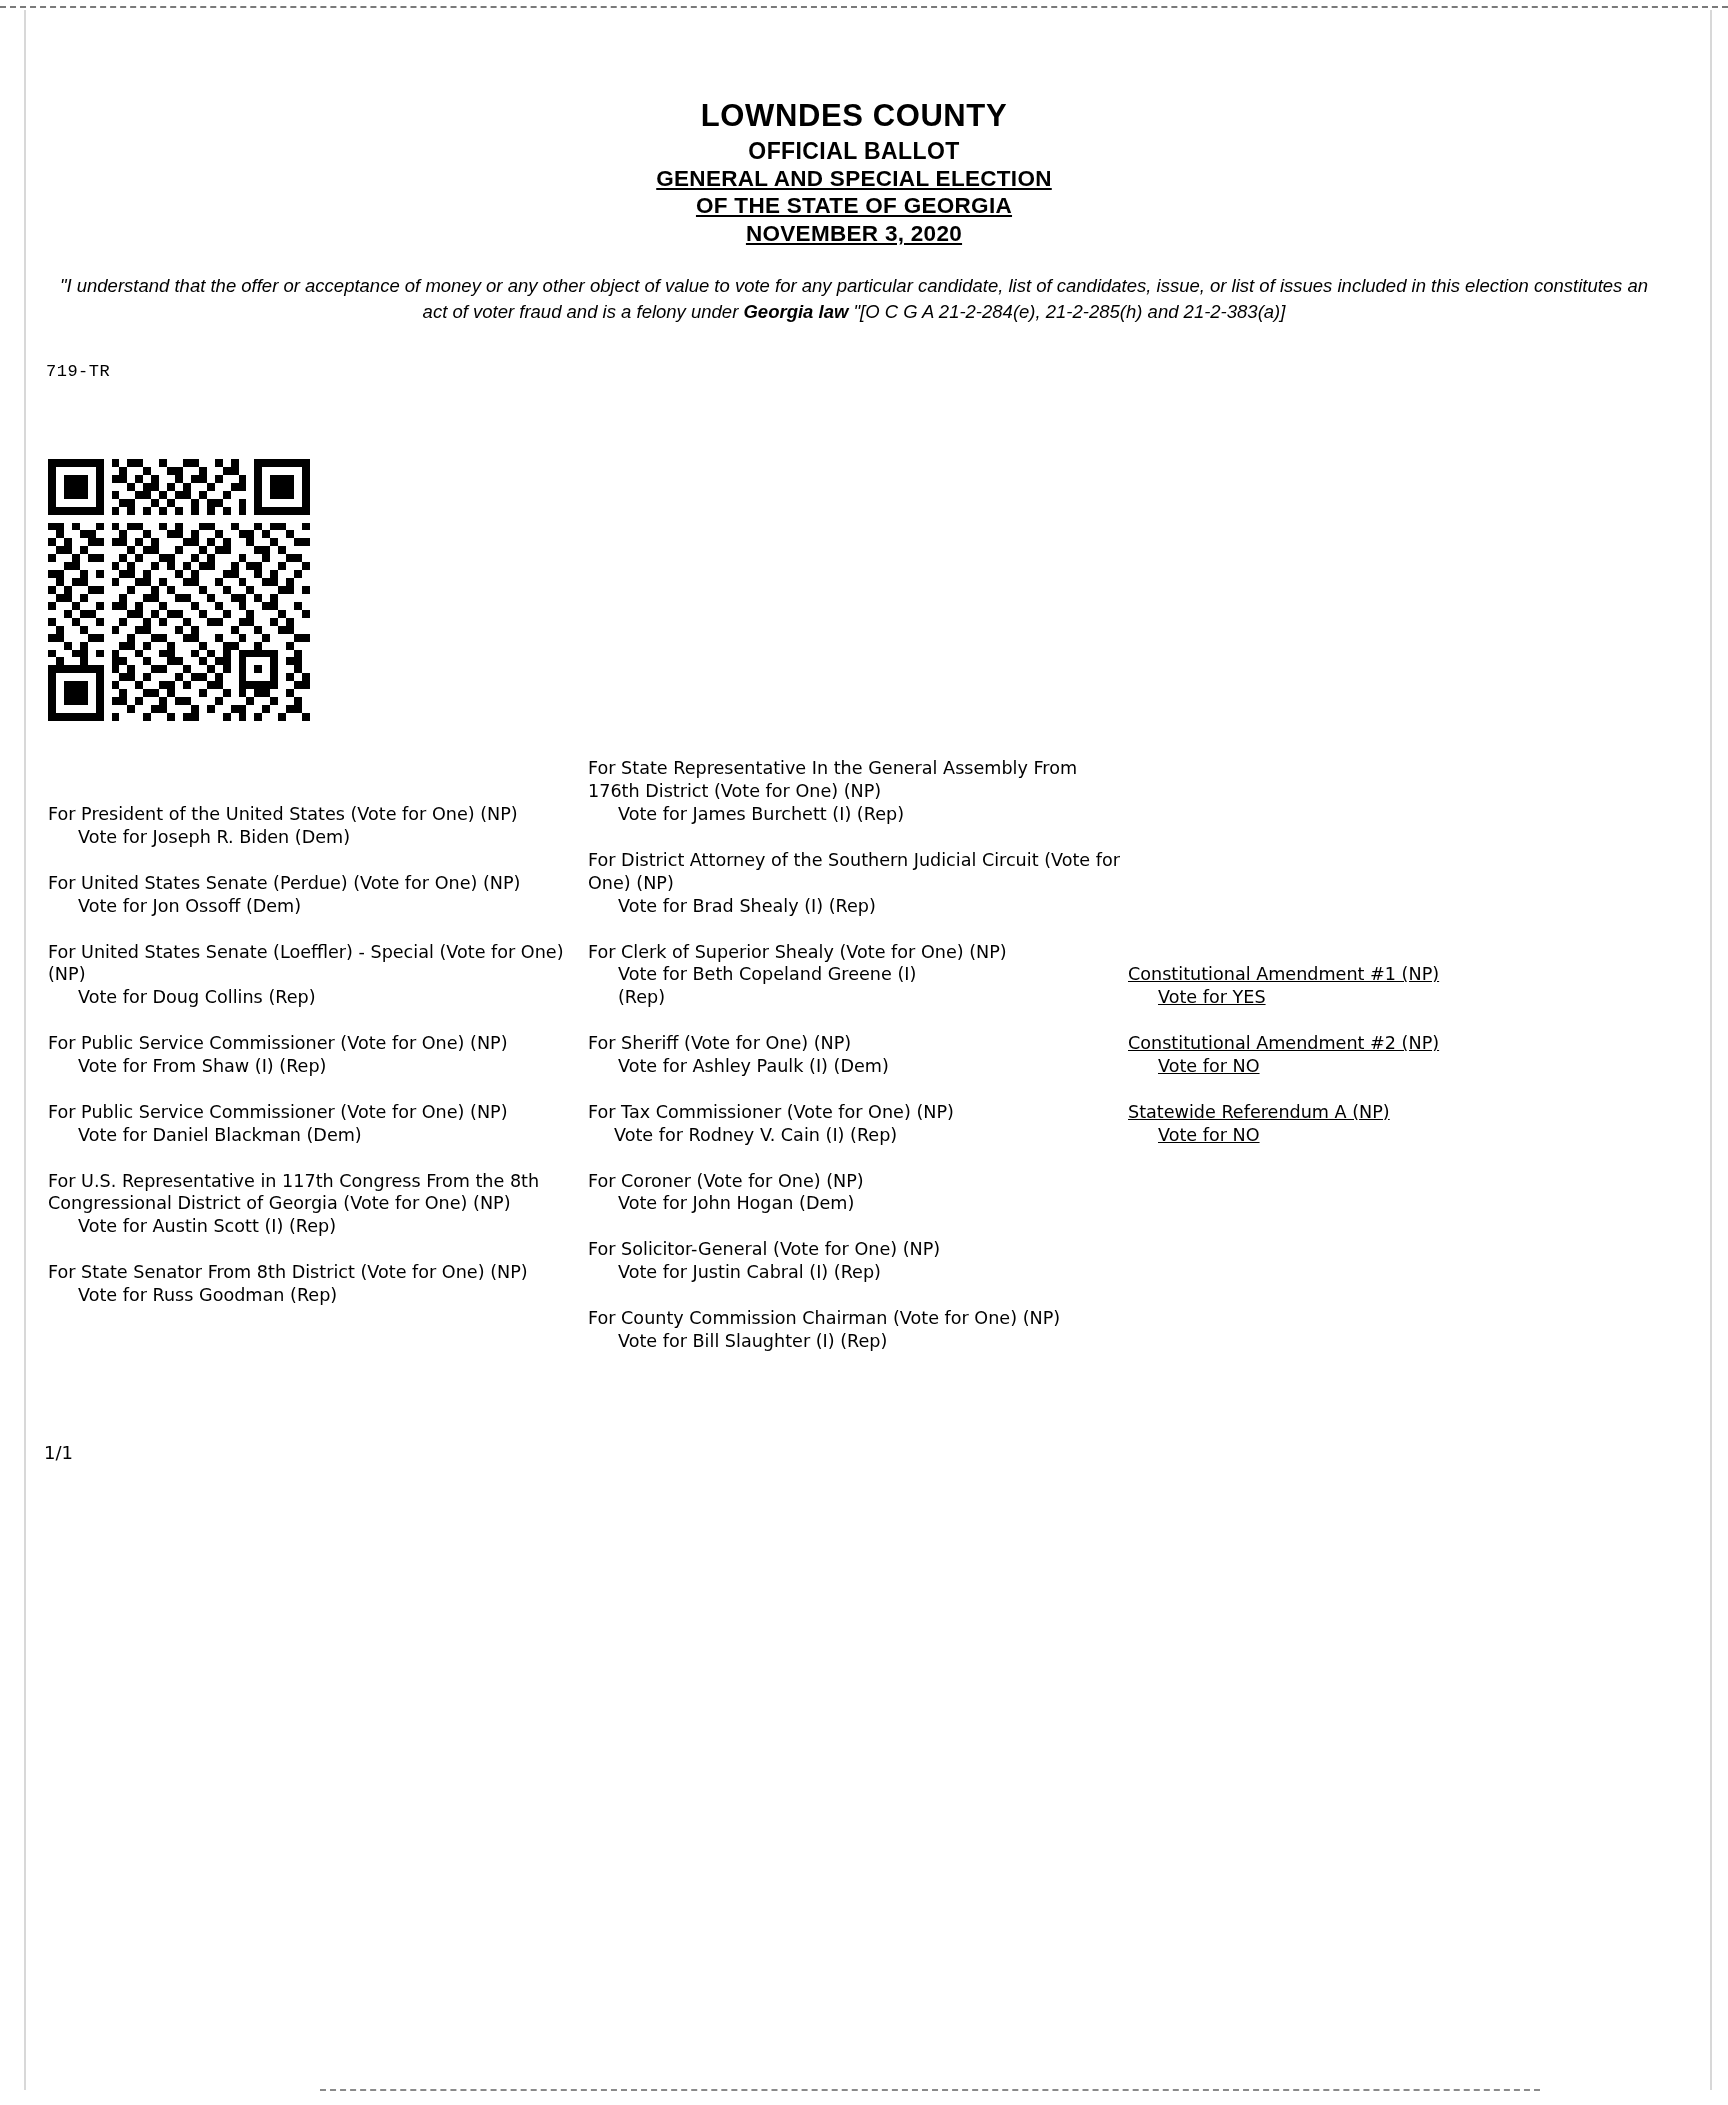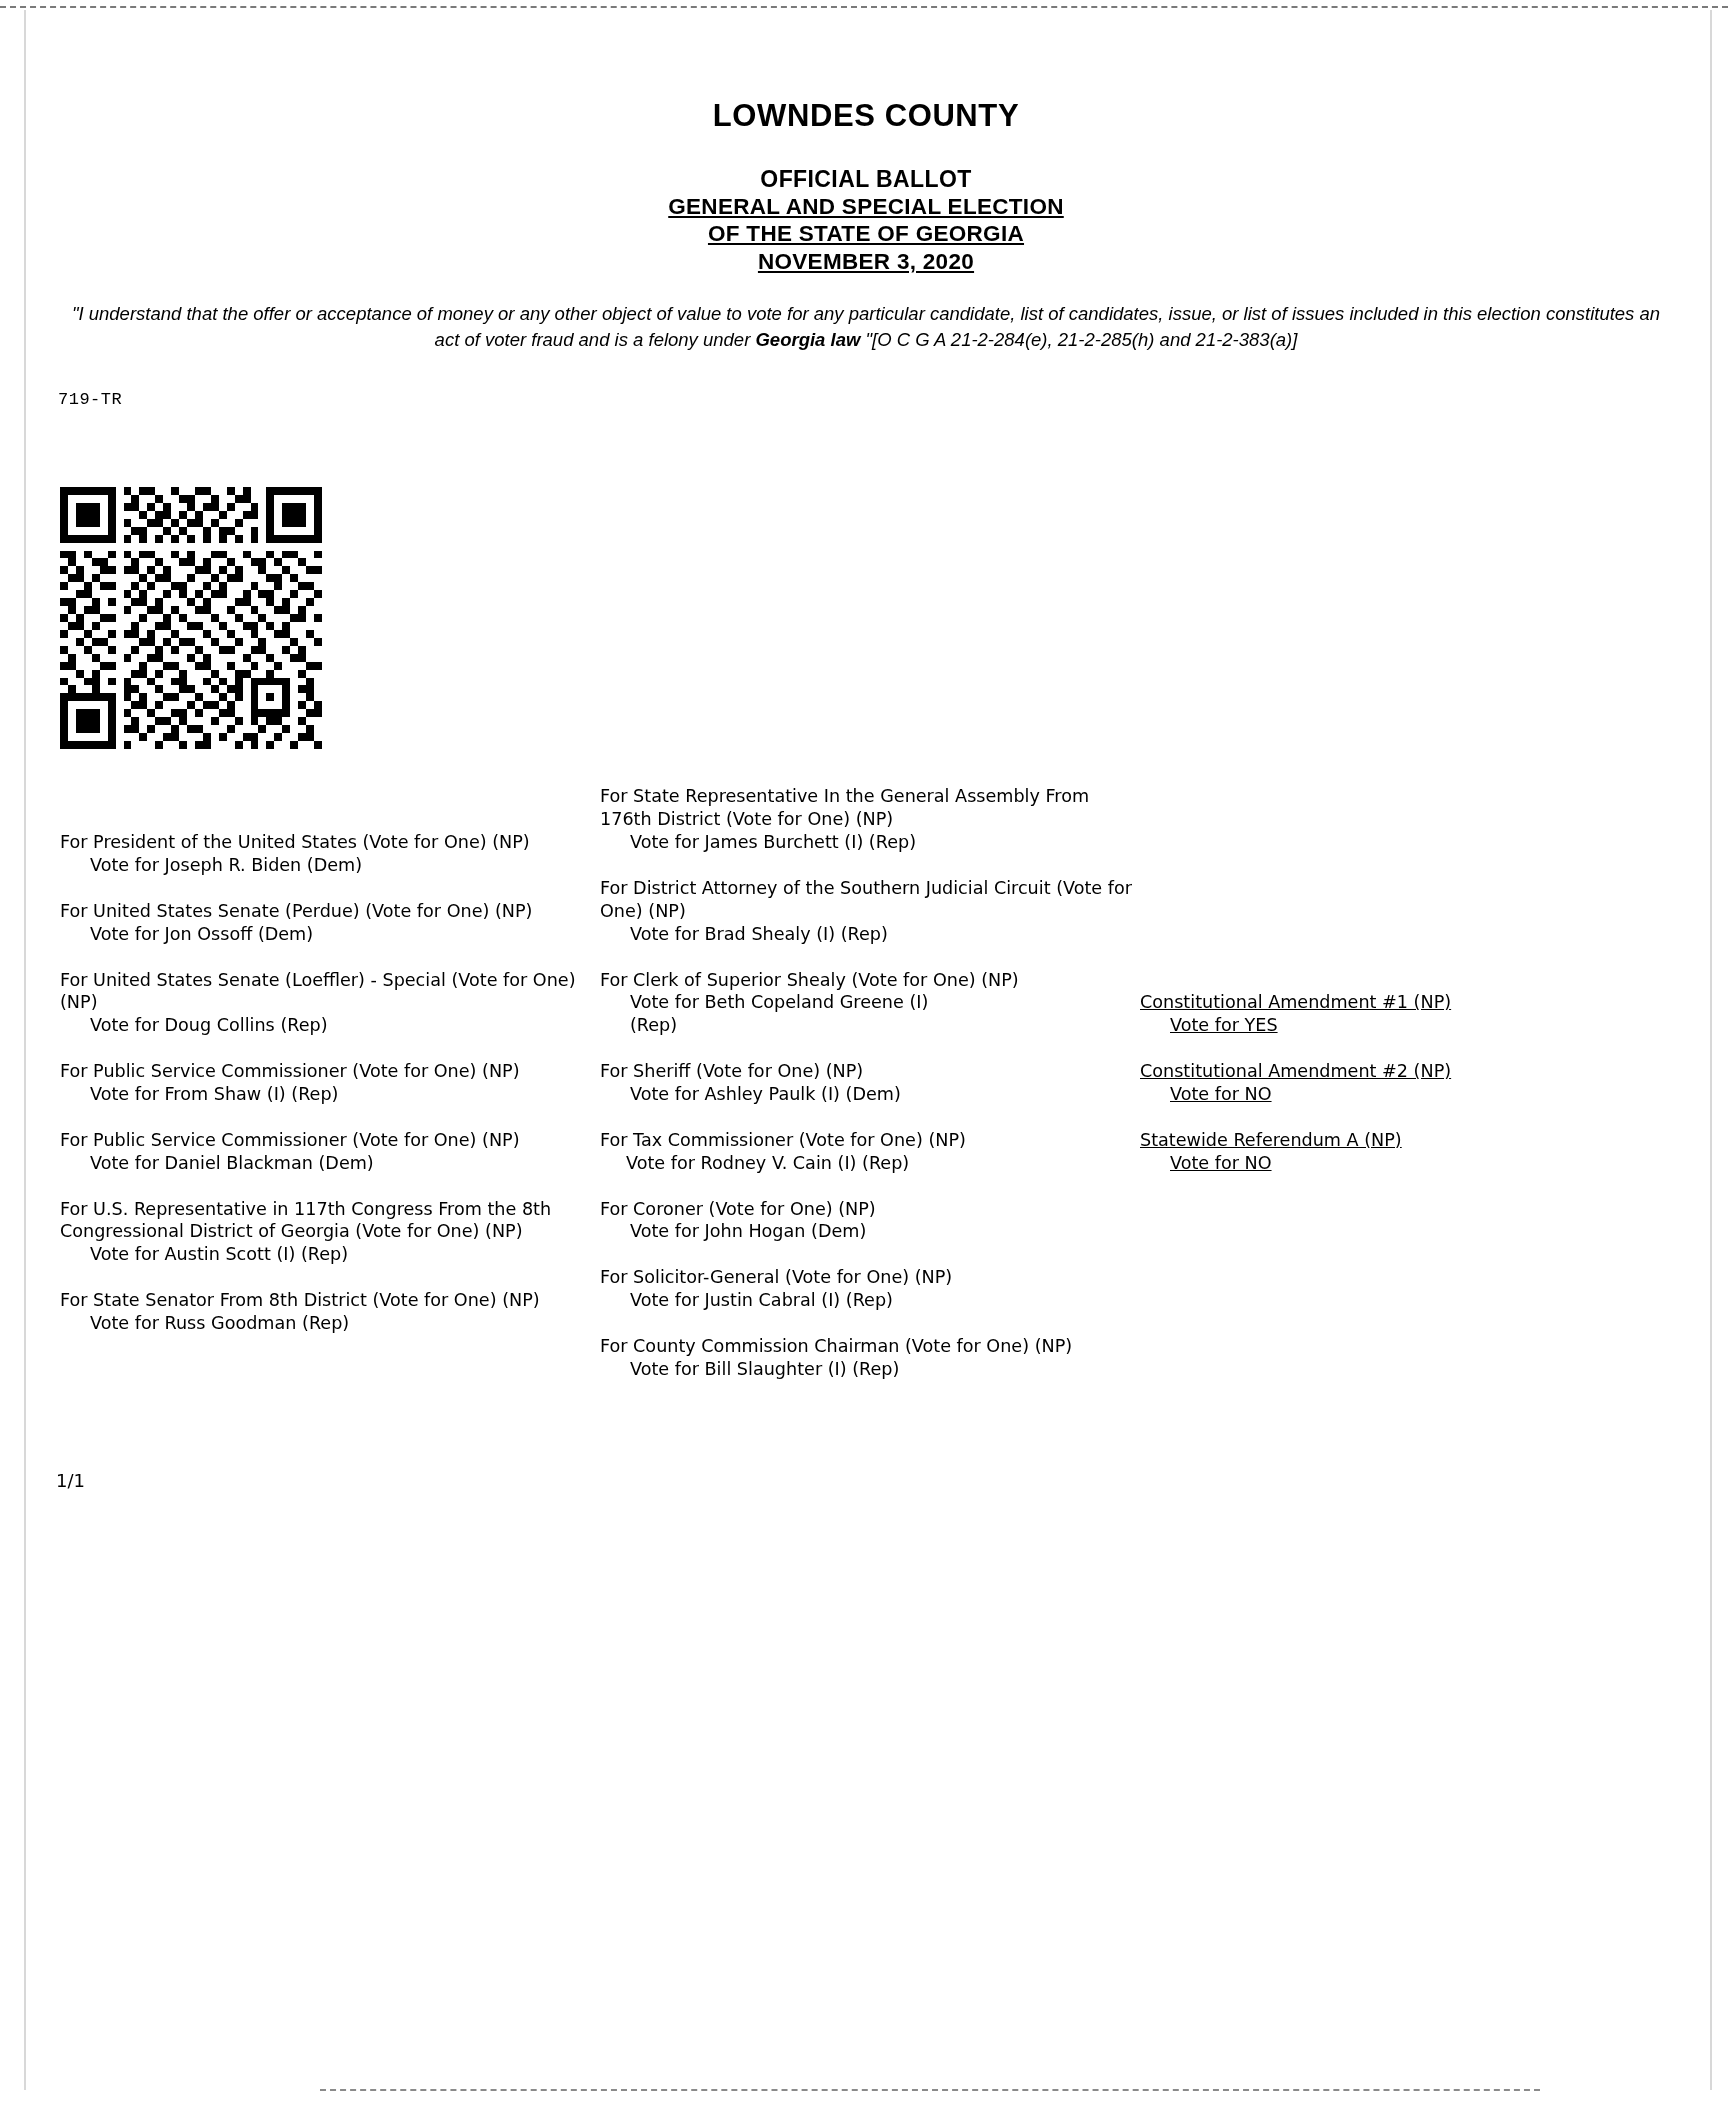--- a/index.html
+++ b/index.html
@@ -45,40 +45,40 @@
   }
   .edge-right {
     position: absolute;
     right: 16px; top: 10px;
     width: 0; height: 2080px;
     border-left: 2px solid #d8d8d8;
   }
 
   .content {
     position: absolute;
-    left: 56px;
+    left: 44px;
     top: 0;
     width: 1620px;
   }
 
   .header {
     text-align: center;
     margin-top: 98px;
   }
   .h-county {
     font-family: "Liberation Sans", sans-serif;
     font-weight: bold;
     font-size: 31px;
     letter-spacing: 0.6px;
   }
   .h-official {
     font-family: "Liberation Sans", sans-serif;
     font-weight: bold;
     font-size: 23px;
-    margin-top: 32px;
+    margin-top: 4px;
     letter-spacing: 0.4px;
   }
   .h-election {
     font-family: "Liberation Sans", sans-serif;
     font-weight: bold;
     font-size: 22.5px;
     line-height: 1.22;
     letter-spacing: 0.3px;
     text-decoration: underline;
   }

